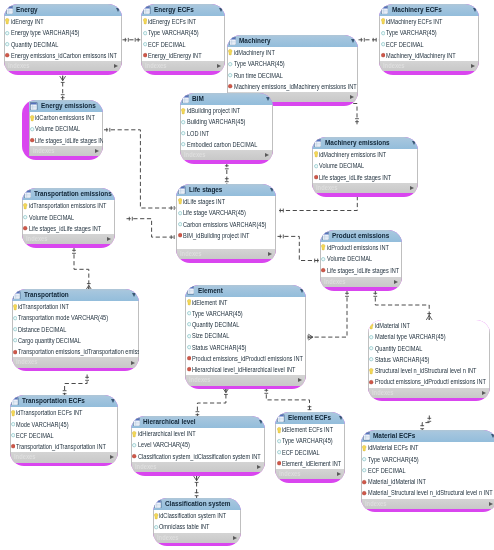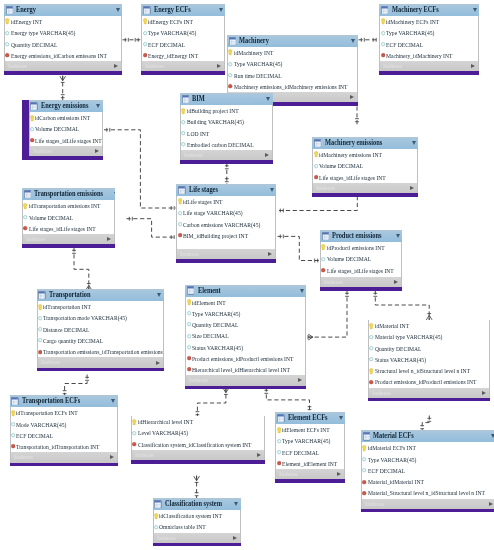--- a/index.html
+++ b/index.html
@@ -1,21 +1,21 @@
 <!DOCTYPE html>
 <html><head>
 <meta charset="utf-8">
 <style>
   html,body{margin:0;padding:0;background:#fff;}
   body{width:494px;height:550px;position:relative;overflow:hidden;
        font-family:"Liberation Sans",sans-serif;}
   #canvas{position:absolute;left:0;top:0;width:494px;height:550px;}
   svg.links{position:absolute;left:0;top:0;width:494px;height:550px;pointer-events:none;}
-  .tbl{position:absolute;box-sizing:border-box;border-radius:0;
-       background:#4c1d95;padding:0 0 3.5px 0;overflow:hidden;font-family:Liberation Serif, serif;}
+  .tbl{position:absolute;box-sizing:border-box;border-radius:14px;
+       background:#d946ef;padding:0 0 3.5px 0;overflow:hidden;}
   .tbl .hdr{height:12px;display:flex;align-items:center;padding:0 2.5px 0 1.8px;
        background:linear-gradient(180deg,#b0c6d6 0%,#a6c6de 18%,#93bddb 100%);}
   .tbl .hdr .tico{flex:0 0 auto;margin-right:3.2px;display:block;}
   .tbl .hdr .ttl{font-size:7.4px;font-weight:bold;color:#102536;
        white-space:nowrap;flex:1;line-height:12px;
        transform:scaleX(0.865);transform-origin:left center;}
   .tbl .cols{background:#fff;border:1px solid #bfbfbf;border-top:none;border-bottom:none;}
   .tbl .row{height:11.26px;display:flex;align-items:center;padding-left:0.4px;
        font-size:6.4px;color:#22323f;white-space:nowrap;line-height:11.26px;}
   .tbl .row .mico{flex:0 0 auto;margin-right:0.9px;display:block;}
@@ -546,21 +546,21 @@
           </svg>
           <span class="clbl">Life stages_idLife stages INT</span>
         </div>
         <div style="height: 1px;"></div>
       </div>
       <div class="ftr">
         <div class="lbl">Indexes</div>
         <div class="tri-r"></div>
       </div>
     </div>
-    <div class="tbl" style="left: 11.5px; top: 289.2px; width: 127px; margin-left: 25px;">
+    <div class="tbl" style="left: 11.5px; top: 289.2px; width: 127px;">
       <div class="hdr">
         <svg width="7.4" height="8.4" viewBox="0 0 7.4 8.4" class="tico">
           <rect x="0.35" y="0.35" width="6.7" height="7.7" rx="0.5" fill="#e6eef8" stroke="#33527d" stroke-width="0.7"></rect>
           <rect x="0.8" y="0.8" width="5.8" height="1.8" fill="#5672bc"></rect>
           <rect x="0.8" y="2.8" width="5.8" height="4.8" fill="#f4f8fd"></rect>
           <path d="M0.8 4.3 H6.6 M0.8 5.9 H6.6 M2.7 2.8 V7.6" stroke="#a9c0da" stroke-width="0.45" fill="none"></path>
         </svg>
         <div class="ttl">Transportation</div>
         <div class="caret"></div>
       </div>
@@ -741,20 +741,30 @@
           </svg>
           <span class="clbl">Transportation_idTransportation INT</span>
         </div>
       </div>
       <div class="ftr">
         <div class="lbl">Indexes</div>
         <div class="tri-r"></div>
       </div>
     </div>
     <div class="tbl" style="left: 131.1px; top: 416.1px; width: 134px;">
+      <div class="hdr">
+        <svg width="7.4" height="8.4" viewBox="0 0 7.4 8.4" class="tico">
+          <rect x="0.35" y="0.35" width="6.7" height="7.7" rx="0.5" fill="#e6eef8" stroke="#33527d" stroke-width="0.7"></rect>
+          <rect x="0.8" y="0.8" width="5.8" height="1.8" fill="#5672bc"></rect>
+          <rect x="0.8" y="2.8" width="5.8" height="4.8" fill="#f4f8fd"></rect>
+          <path d="M0.8 4.3 H6.6 M0.8 5.9 H6.6 M2.7 2.8 V7.6" stroke="#a9c0da" stroke-width="0.45" fill="none"></path>
+        </svg>
+        <div class="ttl">Hierarchical level</div>
+        <div class="caret"></div>
+      </div>
       <div class="cols">
         <div class="row">
           <svg width="4.6" height="8.4" viewBox="0 0 4.6 8.4" class="mico">
             <path d="M2.2 1.4 C3.4 1.4 4.1 2.1 4.1 3.1 C4.1 3.8 3.6 4.2 3.4 4.8 L3.4 6.2 C3.4 6.8 2.9 7.1 2.2 7.1 C1.5 7.1 1.0 6.8 1.0 6.2 L1.0 4.8 C0.8 4.2 0.3 3.8 0.3 3.1 C0.3 2.1 1.0 1.4 2.2 1.4 Z" fill="#f2d757" stroke="#cfa92b" stroke-width="0.3"></path>
           </svg>
           <span class="clbl">idHierarchical level INT</span>
         </div>
         <div class="row">
           <svg width="4.6" height="8.4" viewBox="0 0 4.6 8.4" class="mico">
             <circle cx="2.2" cy="4.2" r="1.7" fill="#f0fafa" stroke="#86c3c7" stroke-width="0.7"></circle>

